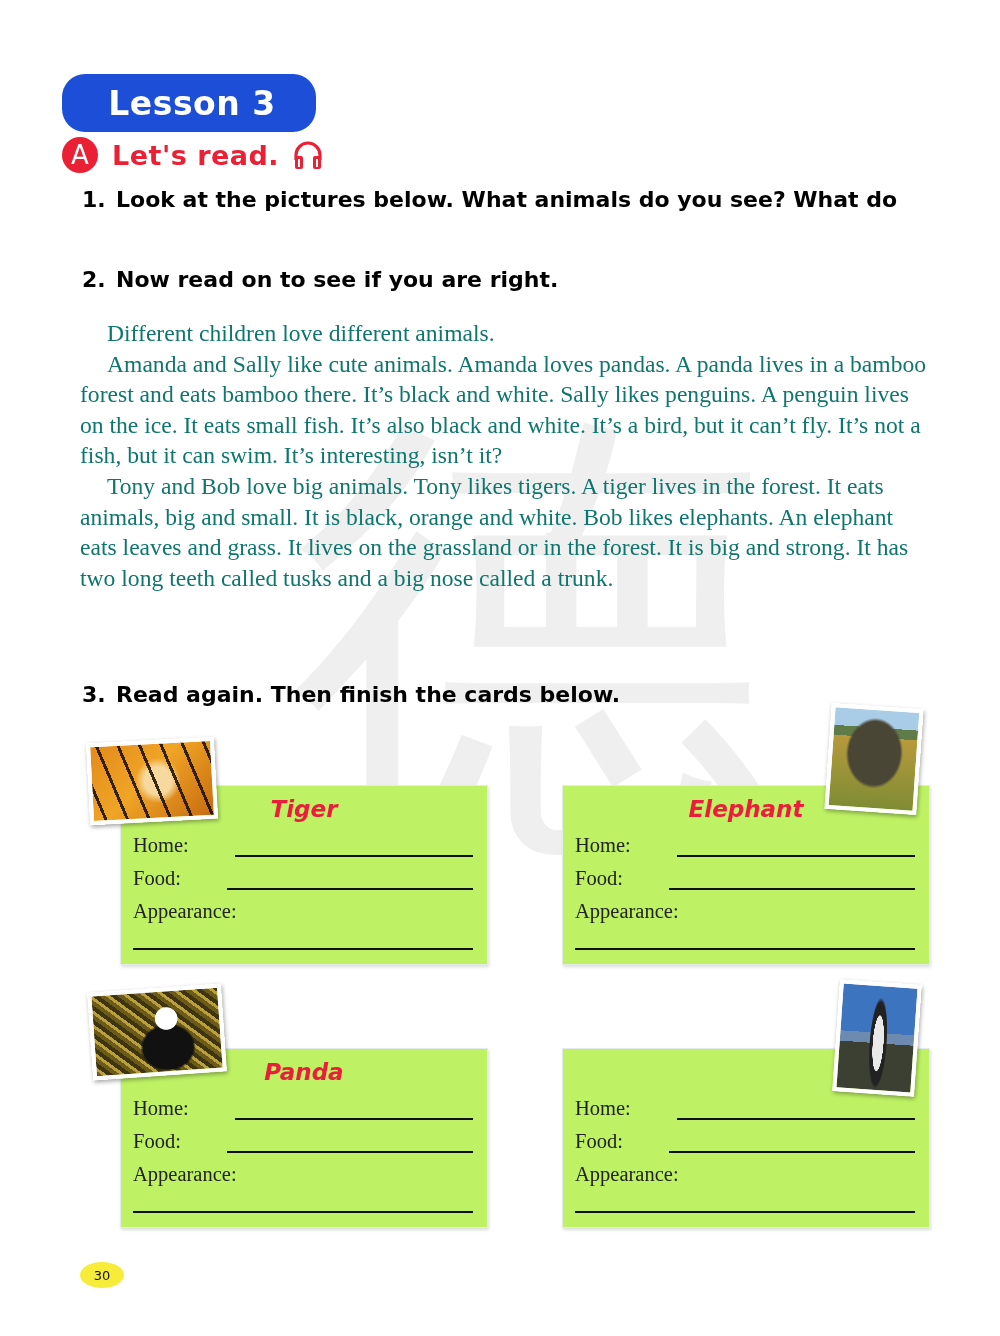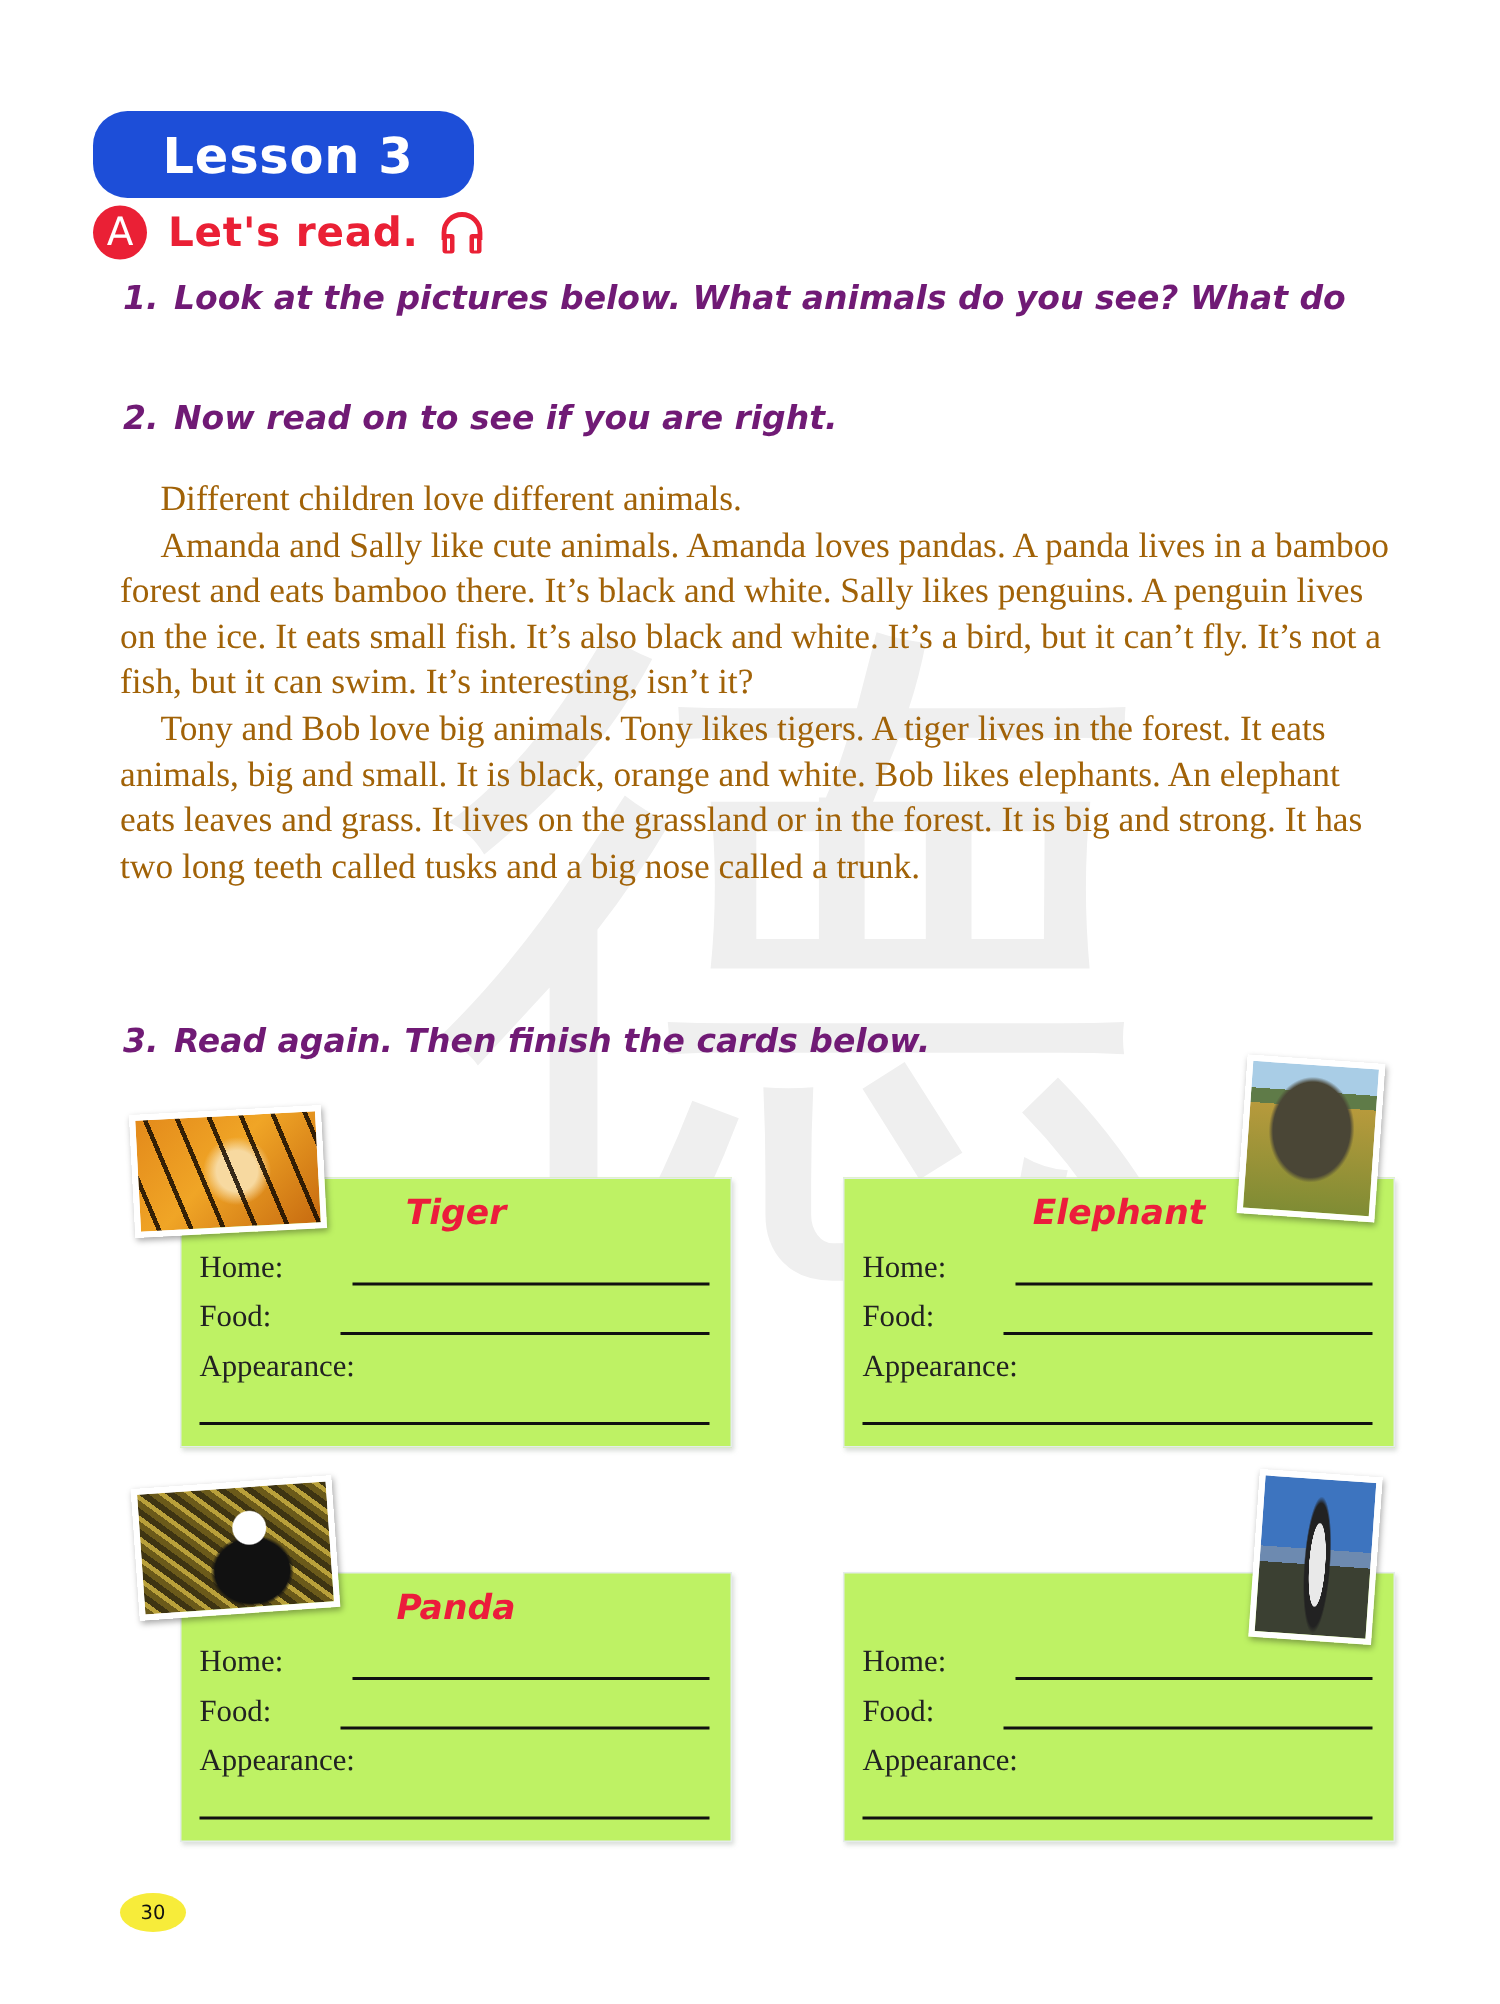--- a/index.html
+++ b/index.html
@@ -29,32 +29,32 @@
       display: flex; align-items: center; justify-content: center; margin-right: 14px;
     }
     .section-title {
       font-family: "DejaVu Sans", sans-serif; font-weight: bold; font-size: 27px; color: #ea2035;
       letter-spacing: 0.5px;
     }
     .headphone-icon { margin-left: 12px; width: 34px; height: 34px; }
 
     .instr {
       position: absolute; left: 82px; z-index: 2;
-      font-family: "DejaVu Sans", sans-serif; font-style: italic; font-weight: bold;
-      font-size: 22px; color: #701a75; line-height: 27px;
+      font-family: "DejaVu Sans", sans-serif; font-weight: bold;
+      font-size: 22px; color: #000000; line-height: 27px;
     }
     .instr .num { display: inline-block; width: 34px; }
     .instr .cont { display: block; padding-left: 34px; }
     #instr1 { top: 186px; }
     #instr2 { top: 266px; }
     #instr3 { top: 681px; }
 
     .passage {
       position: absolute; left: 80px; top: 318px; width: 850px; z-index: 2;
-      font-family: "Liberation Serif", serif; font-size: 23.6px; line-height: 30.6px; color: #a16207;
+      font-family: "Liberation Serif", serif; font-size: 23.6px; line-height: 30.6px; color: #0f766e;
     }
     .passage p { text-indent: 27px; }
 
     .card {
       position: absolute; width: 368px; height: 180px; background: #bef264;
       border: 1px solid #e4ecea; box-shadow: 1px 2px 3px rgba(150,160,150,0.35);
       z-index: 2;
     }
     #card-tiger { left: 120px; top: 785px; }
     #card-elephant { left: 562px; top: 785px; }

